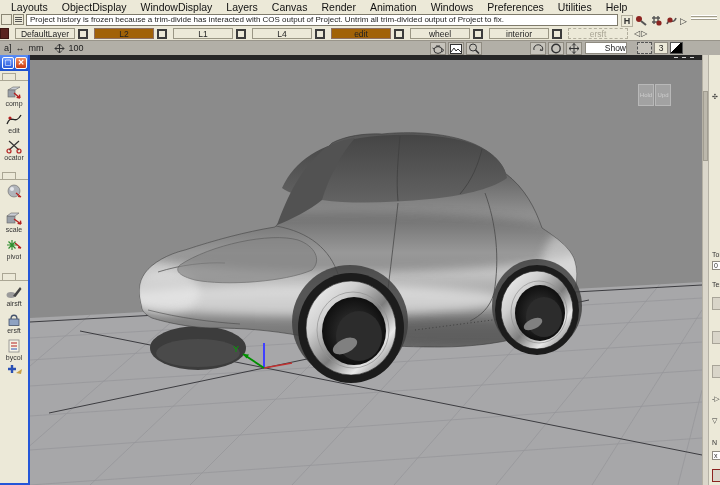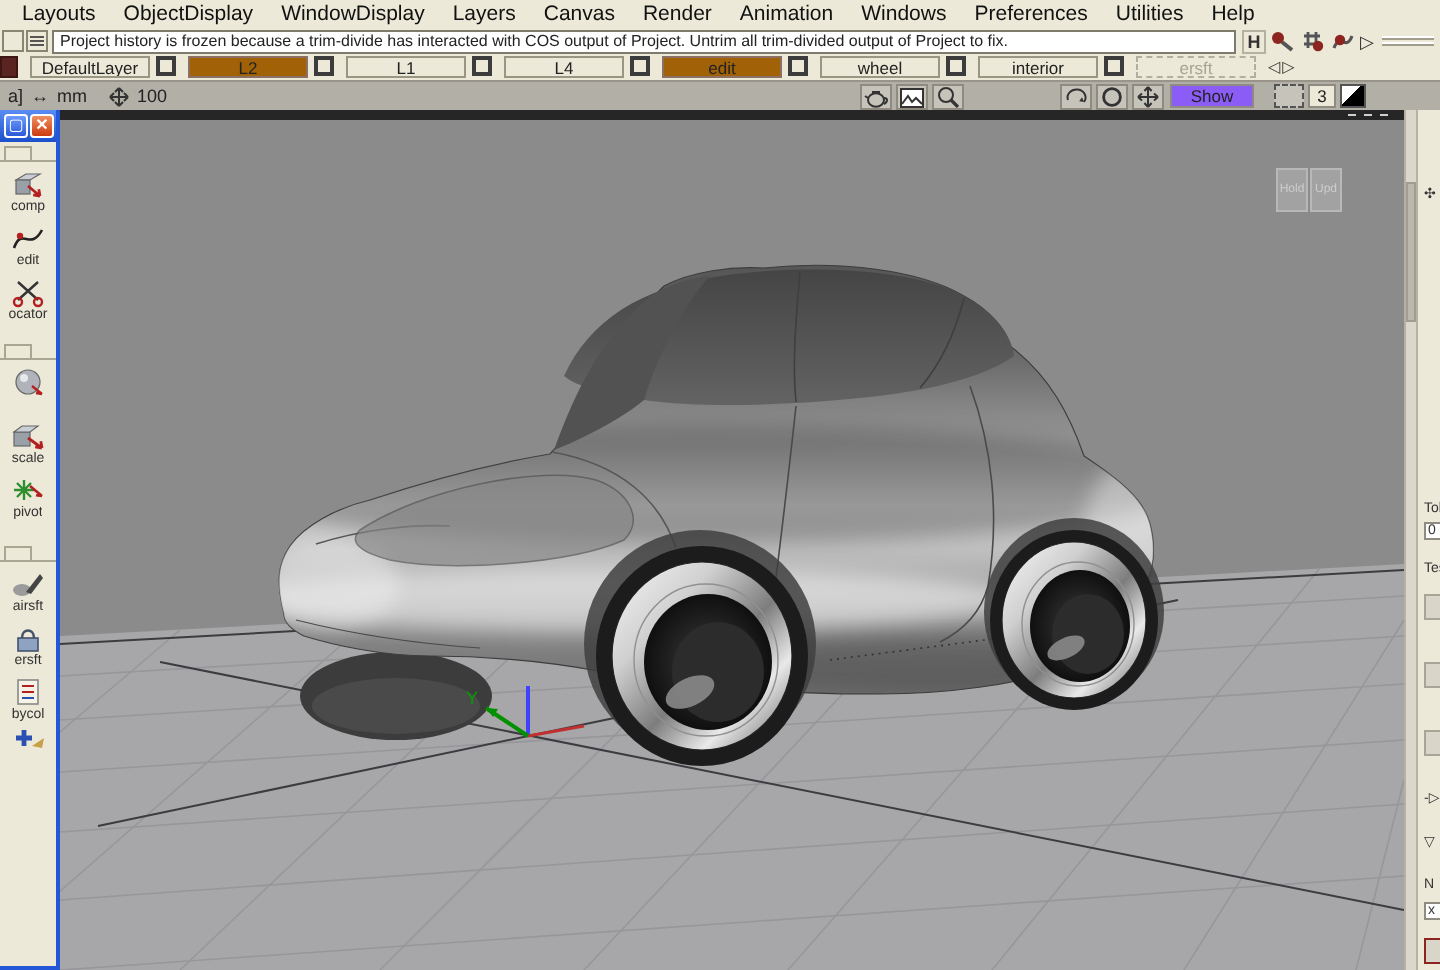--- a/index.html
+++ b/index.html
@@ -5,54 +5,54 @@
   * { margin:0; padding:0; box-sizing:border-box; }
   html,body { width:720px; height:485px; overflow:hidden; }
   body { font-family:"Liberation Sans",sans-serif; background:#ece9d8; position:relative; color:#111; }
 
   
   .menubar { height:14px; display:flex; align-items:center; padding-left:4px;
              font-size:10.5px; background:#ece9d8; }
   .menubar span { padding:0 7px; white-space:nowrap; cursor:default; }
 
   
-  .msgbar { height:13px; display:flex; align-items:center; background:#ece9d8; }
+  .msgbar { height:13px; display:flex; background:#ece9d8; }
   .sq-btn { width:11px; height:11px; border:1px solid #8a8674; background:#ece9d8; margin-left:1px; flex:0 0 auto; }
   .sq-btn.list { display:flex; flex-direction:column; justify-content:center; gap:1px; padding:0 1px; }
   .sq-btn.list i { display:block; height:1px; background:#555; }
   .msg-field { width:592px; height:12px; background:#fff; border:1px solid #7f7b6c;
                font-size:8px; line-height:10px; color:#222; white-space:nowrap;
                overflow:hidden; padding-left:3px; margin-left:2px; }
   .msg-icons { display:flex; align-items:center; margin-left:3px; gap:2px; }
   .h-btn { width:12px; height:12px; font-size:9px; font-weight:bold; color:#333;
            text-align:center; line-height:11px; border:1px solid #b5b1a0; }
   .grip { width:26px; margin-left:4px; }
   .grip i { display:block; height:2px; border-top:1px solid #fff; border-bottom:1px solid #a19d8c; margin:1px 0; }
 
   
   .layerbar { height:13px; display:flex; align-items:center; background:#ece9d8; }
   .lswatch { width:9px; height:11px; background:#5a2420; border:1px solid #3c1714; flex:0 0 auto; }
-  .litem { display:flex; align-items:flex-start; margin-left:6px; flex:0 0 auto; }
+  .litem { display:flex; align-items:flex-end; margin-left:6px; flex:0 0 auto; }
   .litem:first-of-type { margin-left:20px; }
   .lbtn { width:60px; height:11px; font-size:8.5px; text-align:center; line-height:10px;
           background:#ece9d8; border:1px solid #9a9684; color:#222; overflow:hidden; }
   .lbtn.sel { background:#a16207; border-color:#8d7064; }
   .lbtn.dis { border:1px dashed #b3af9e; color:#a8a494; background:transparent; }
   .lchk { width:10px; height:10px; border:2px solid #3c3c3c; background:#ece9d8; margin-left:3px; }
   .larrows { font-size:8px; margin-left:6px; color:#333; letter-spacing:1px; }
 
   
   .statusbar { height:15px; background:#b2afa7; border-top:1px solid #98948a; position:relative;
                display:flex; align-items:center; font-size:9px; color:#222; }
   .statusbar .lbl { margin-left:4px; white-space:nowrap; }
   .vg { position:absolute; top:1px; display:flex; align-items:center; gap:2px; }
   .tool16 { width:16px; height:13px; background:#c6c3bb; border:1px solid #8f8b81;
             display:flex; align-items:center; justify-content:center; }
-  .show-btn { width:42px; height:12px; background:#8b5cf6; border:1px solid #8f8b81;
-              font-size:8.5px; text-align:center; line-height:11px; }
+  .show-btn { width:42px; height:12px; background:#ffffff; border:1px solid #8f8b81;
+              font-size:8.5px; text-align:right; line-height:11px; }
   .dotted-sq { width:15px; height:12px; border:1px dashed #555; background:#c6c3bb; }
   .n3-btn { width:14px; height:12px; border:1px solid #8f8b81; background:#ece9d8;
             font-size:8.5px; text-align:center; line-height:11px; }
   .bw-sq { width:13px; height:12px; border:1px solid #555; background:linear-gradient(135deg,#fff 45%,#000 45%); }
 
   
   .main { height:430px; display:flex; }
 
   
   .palette { width:30px; background:#ece9d8; border-right:2px solid #2456d8; position:relative; z-index:2;

